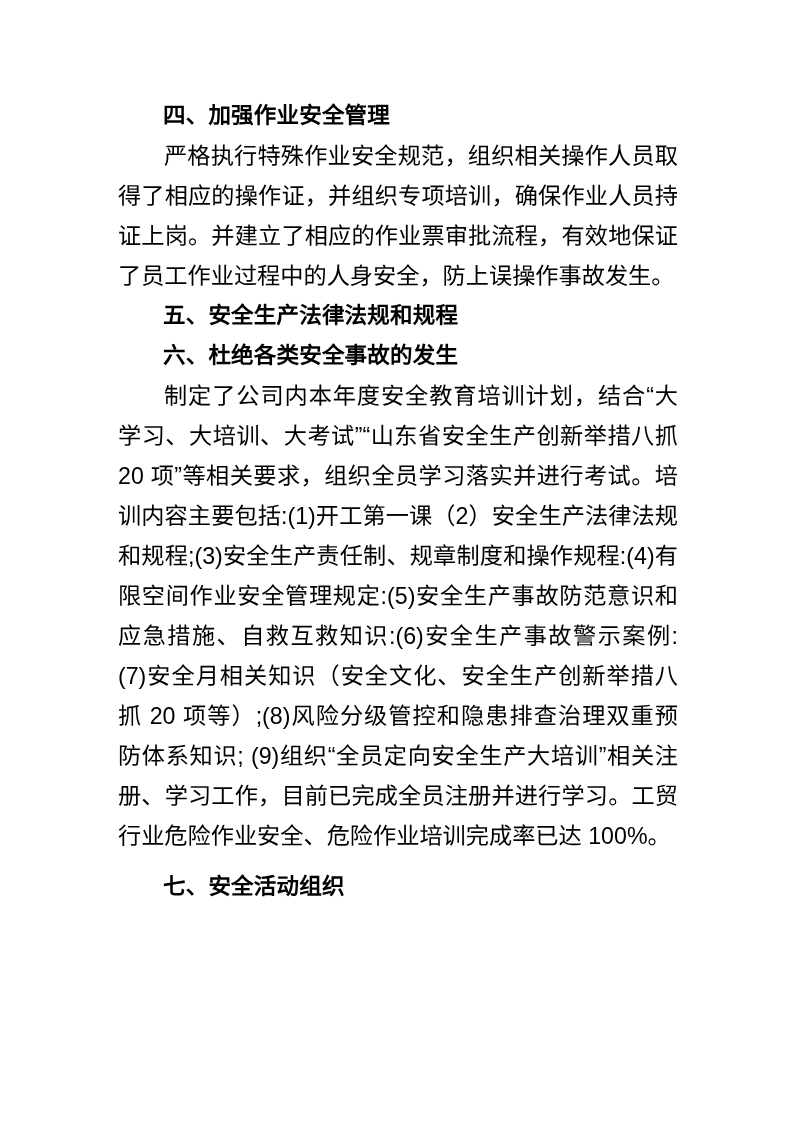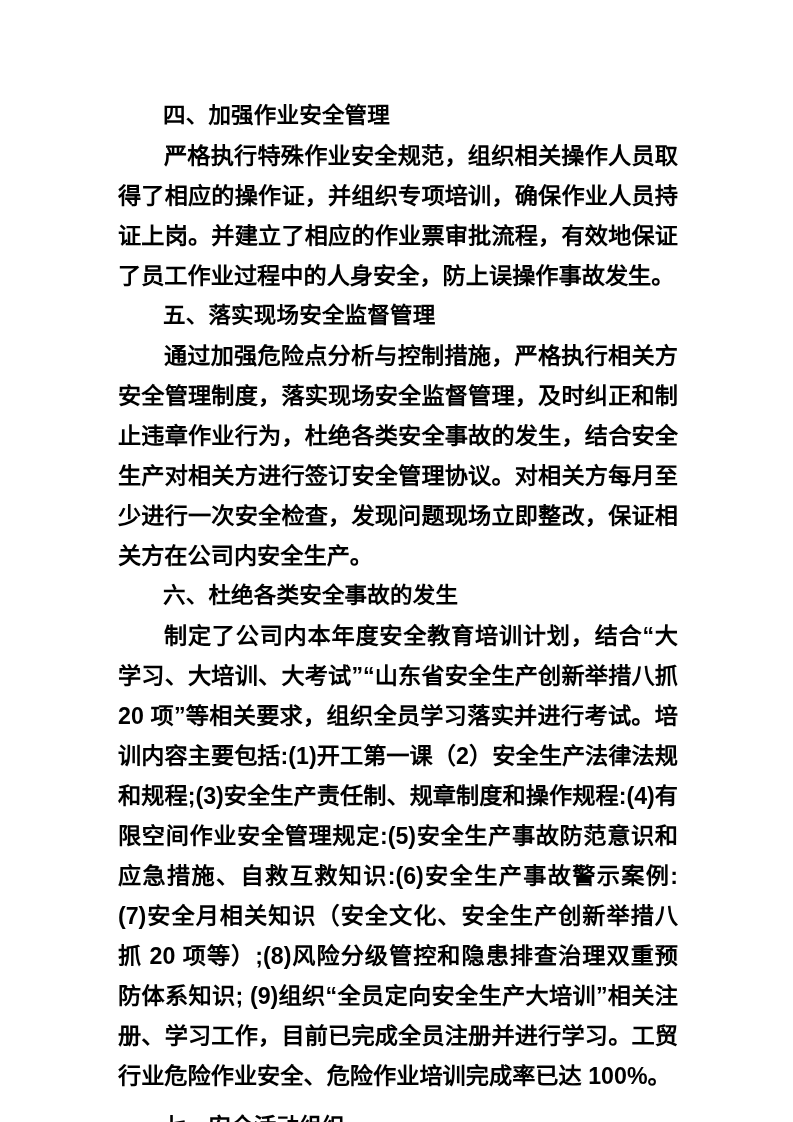--- a/index.html
+++ b/index.html
@@ -39,21 +39,21 @@
     font-weight: bold;
     text-indent: 45px;       
     letter-spacing: 0.2px;
     white-space: nowrap;
     margin: 0;
   }
 
   .para {
     font-size: 23.2px;
     line-height: 40px;
-    font-weight: bold;
+    font-weight: normal;
     text-indent: 46px;       
     text-align: justify;
     text-justify: inter-character;
     letter-spacing: 0px;
     margin: 0;
     word-break: break-all;
   }
 
   
   .heading.spaced-top {
@@ -63,23 +63,22 @@
 </head>
 <body>
 
 <div class="page">
   <div class="doc-body">
 
     <p class="heading">四、加强作业安全管理</p>
 
     <p class="para">严格执行特殊作业安全规范，组织相关操作人员取得了相应的操作证，并组织专项培训，确保作业人员持证上岗。并建立了相应的作业票审批流程，有效地保证了员工作业过程中的人身安全，防上误操作事故发生。</p>
 
-    <p class="heading">五、落实现场安全监督管理</p>
+    <p class="heading">五、安全生产法律法规和规程</p>
 
-    <p class="para">通过加强危险点分析与控制措施，严格执行相关方安全管理制度，落实现场安全监督管理，及时纠正和制止违章作业行为，杜绝各类安全事故的发生，结合安全生产对相关方进行签订安全管理协议。对相关方每月至少进行一次安全检查，发现问题现场立即整改，保证相关方在公司内安全生产。</p>
 
     <p class="heading">六、杜绝各类安全事故的发生</p>
 
     <p class="para">制定了公司内本年度安全教育培训计划，结合“大学习、大培训、大考试”“山东省安全生产创新举措八抓 20 项”等相关要求，组织全员学习落实并进行考试。培训内容主要包括:(1)开工第一课（2）安全生产法律法规和规程;(3)安全生产责任制、规章制度和操作规程:(4)有限空间作业安全管理规定:(5)安全生产事故防范意识和应急措施、自救互救知识:(6)安全生产事故警示案例: (7)安全月相关知识（安全文化、安全生产创新举措八抓 20 项等）;(8)风险分级管控和隐患排查治理双重预防体系知识; (9)组织“全员定向安全生产大培训”相关注册、学习工作，目前已完成全员注册并进行学习。工贸行业危险作业安全、危险作业培训完成率已达 100%。</p>
 
     <p class="heading spaced-top">七、安全活动组织</p>
 
   </div>
 </div>
 

